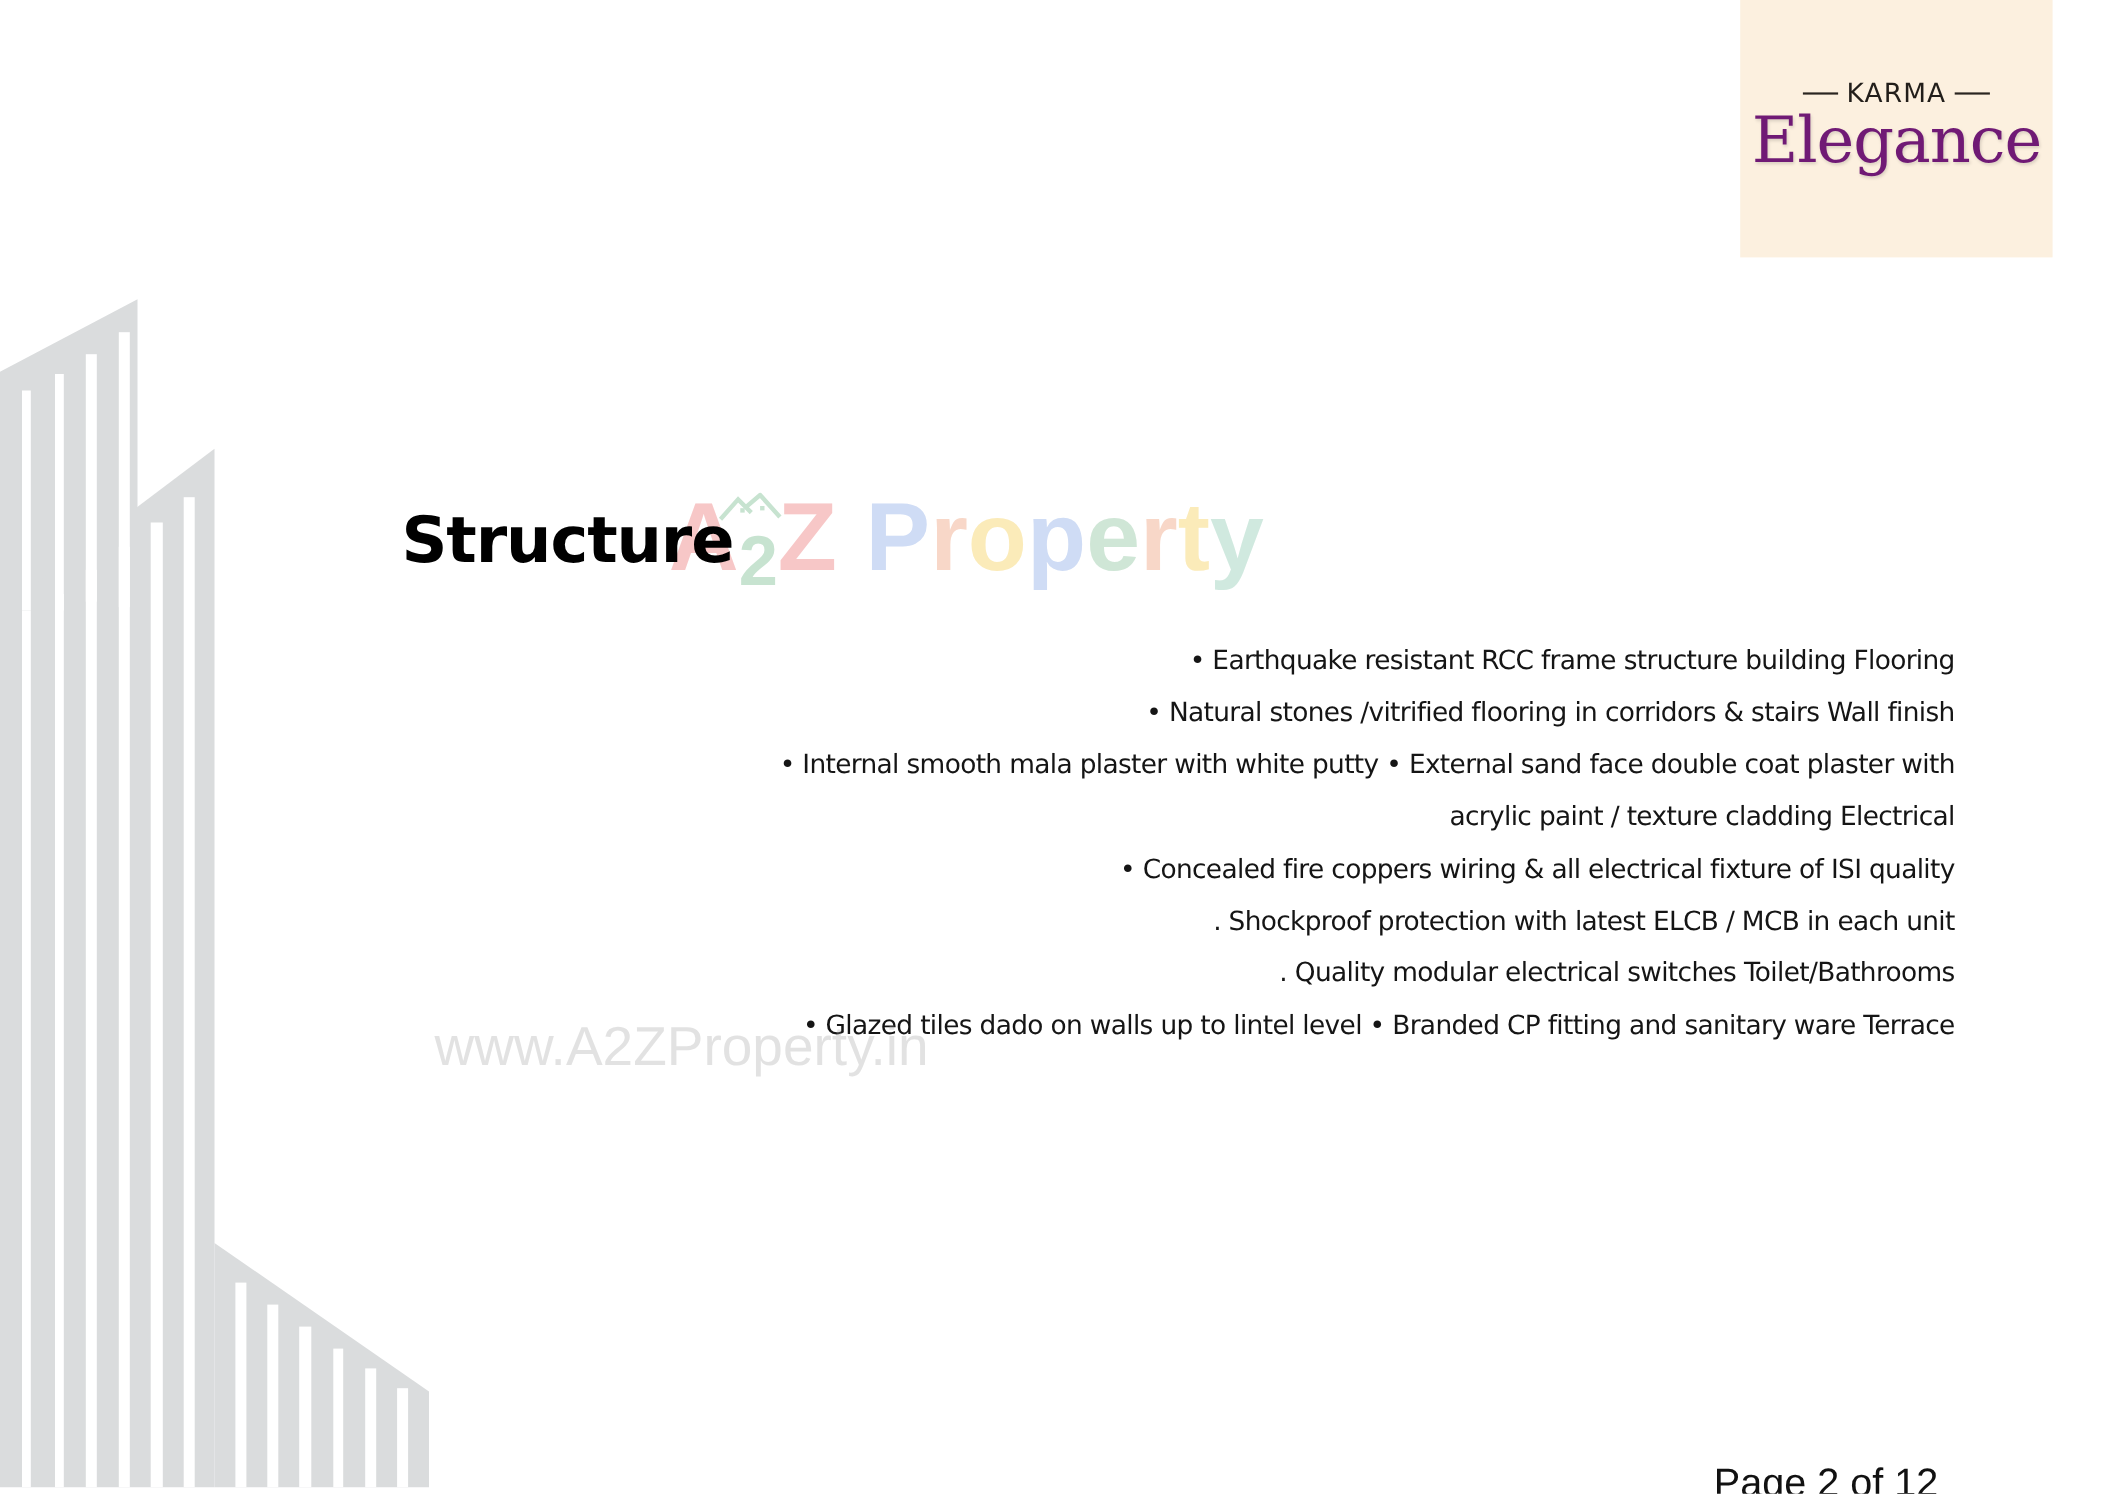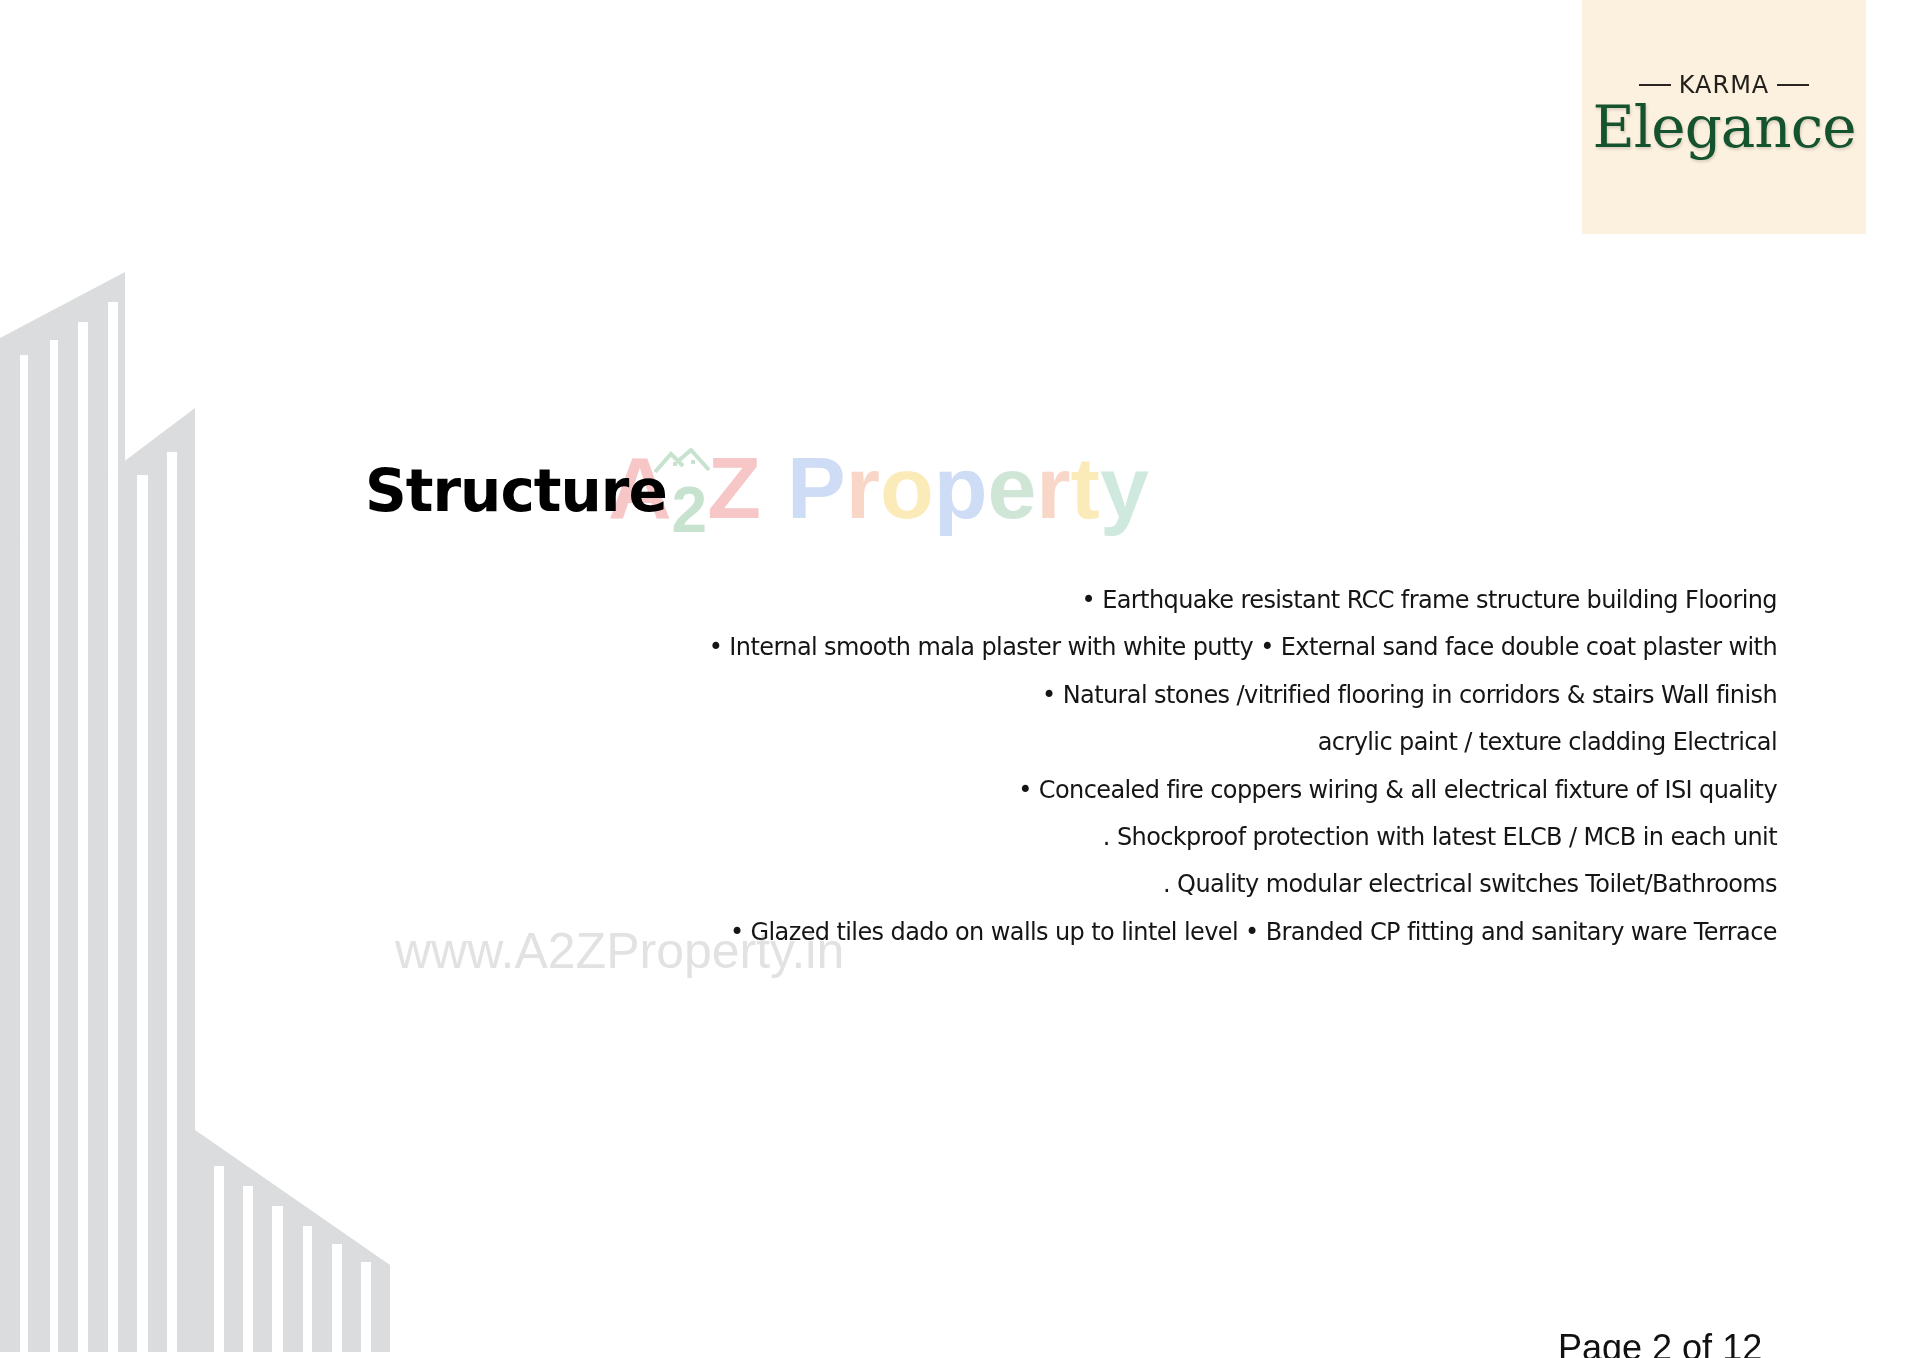--- a/index.html
+++ b/index.html
@@ -17,21 +17,21 @@
       display: flex; align-items: center; justify-content: center; gap: 8px;
     }
     .logo-dash { width: 32px; height: 2px; background: #2a2520; }
     .logo-karma {
       font-family: "DejaVu Sans", sans-serif; font-size: 24px; letter-spacing: 1px;
       color: #221e1a; line-height: 30px;
     }
     .logo-elegance {
       position: absolute; left: 0; right: 0; top: 92px; text-align: center;
       font-family: "DejaVu Serif", serif; font-size: 58px; font-weight: 300;
-      color: #14532d; letter-spacing: -1px; line-height: 70px;
+      color: #701a75; letter-spacing: -1px; line-height: 70px;
       text-shadow: 1px 2px 3px rgba(0,0,0,0.15);
     }
 
     .heading-row { position: absolute; left: 317px; top: 446px; height: 90px; display: flex; align-items: flex-end; margin-left: 48px; }
     .heading {
       font-family: "DejaVu Sans", sans-serif; font-weight: bold; font-size: 58px;
       color: #000; letter-spacing: -1px; line-height: 90px; position: relative; z-index: 2;
     }
 
     .wm-brand {
@@ -125,22 +125,22 @@
   <span style="color:#fbebb9">o</span>
   <span style="color:#cfdcf5">p</span>
   <span style="color:#cfe6d6">e</span>
   <span style="color:#f8d7c8">r</span>
   <span style="color:#fbebb9">t</span>
   <span style="color:#d0e9df">y</span>
 </div>
 
 <div class="items">
   <div class="line">• Earthquake resistant RCC frame structure building Flooring</div>
+  <div class="line">• Natural stones /vitrified flooring in corridors &amp; stairs Wall finish</div>
   <div class="line">• Internal smooth mala plaster with white putty • External sand face double coat plaster with</div>
-  <div class="line">• Natural stones /vitrified flooring in corridors &amp; stairs Wall finish</div>
   <div class="line">acrylic paint / texture cladding Electrical</div>
   <div class="line">• Concealed fire coppers wiring &amp; all electrical fixture of ISI quality</div>
   <div class="line">. Shockproof protection with latest ELCB / MCB in each unit</div>
   <div class="line">. Quality modular electrical switches Toilet/Bathrooms</div>
   <div class="line">• Glazed tiles dado on walls up to lintel level • Branded CP fitting and sanitary ware Terrace</div>
 </div>
 
 <div class="wm-url">www.A2ZProperty.in</div>
 
 <div class="page-number">Page 2 of 12</div>

